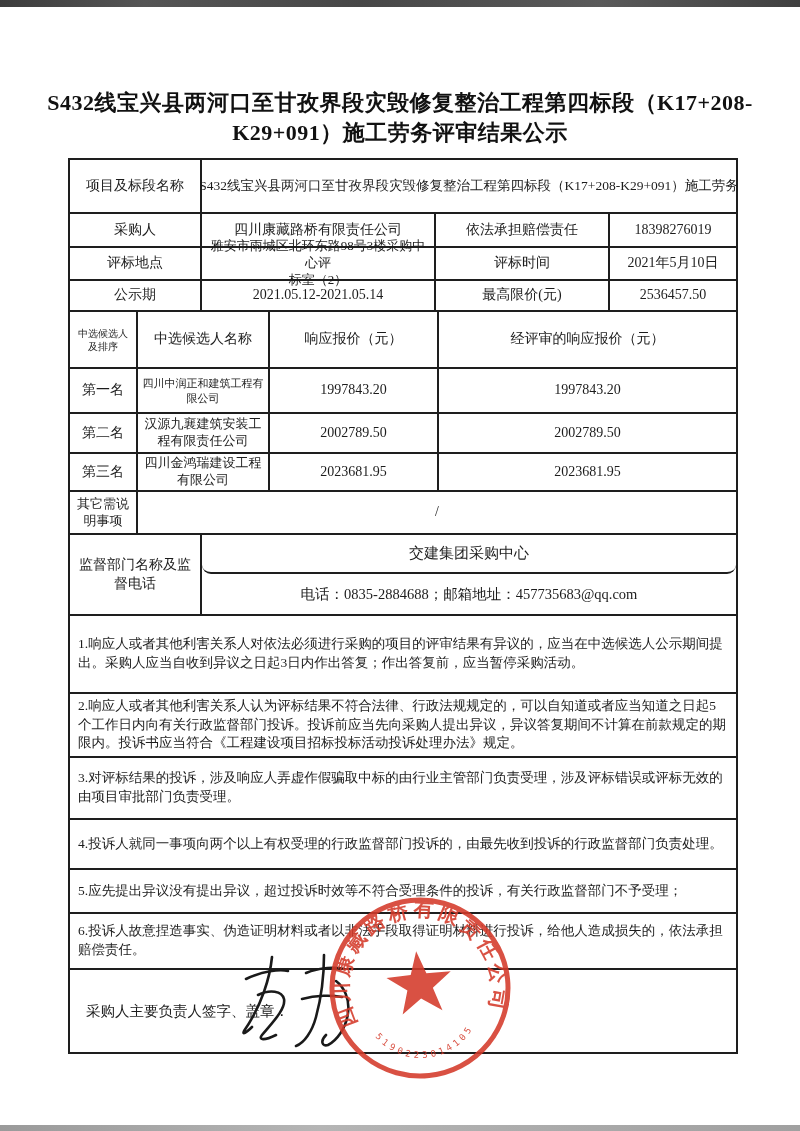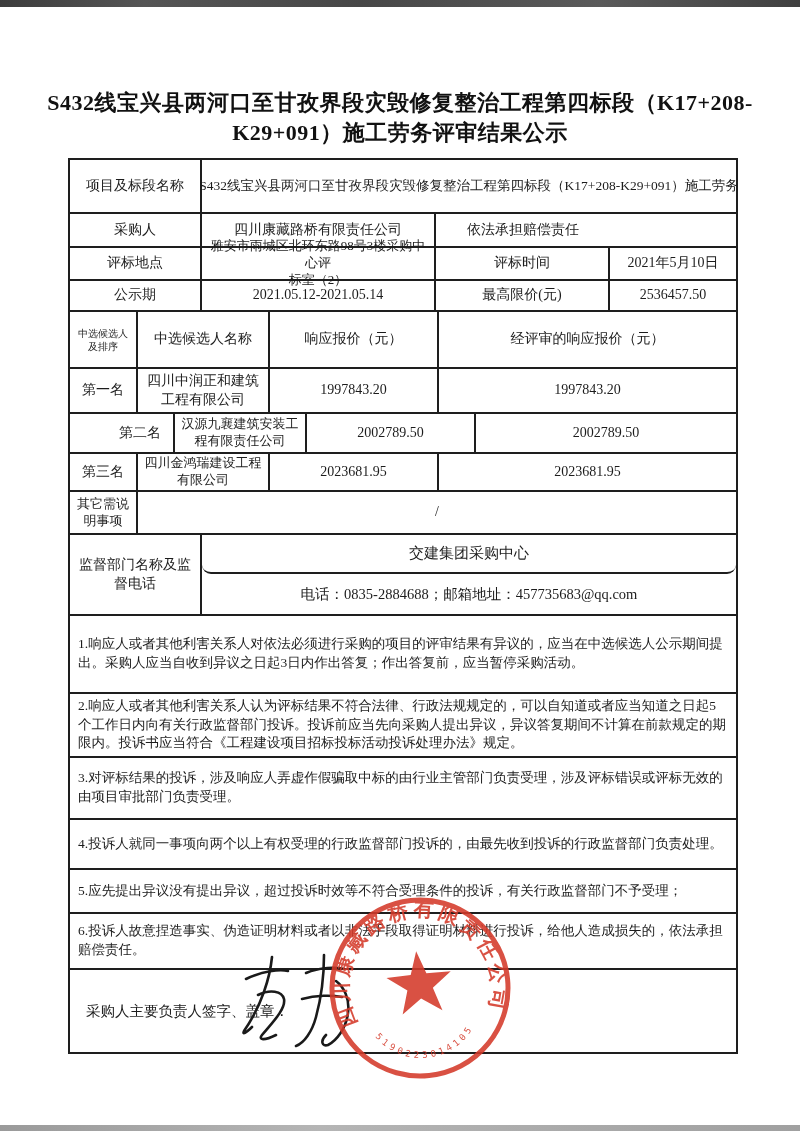--- a/index.html
+++ b/index.html
@@ -46,21 +46,21 @@
   .c-rev     { flex:1; }
   .c-wide    { flex:1; }
   
   .r-project  { height:54px; }
   .r-project .project-val { font-size:13.5px; white-space:nowrap; overflow:hidden; }
   .r-std      { height:34px; }
   .r-place    { height:33px; }
   .r-pub      { height:31px; }
   .r-candhead { height:57px; }
   .r-cand1    { height:45px; }
-  .r-cand2    { height:40px;padding-left:37px; }
+  .r-cand2    { height:40px; }
   .r-cand3    { height:38px; }
   .r-other    { height:43px; }
   .stack { display:flex; flex-direction:column; flex:1; }
   .stack .sub { border-bottom:2px solid #1e1e1e; display:flex; align-items:center; justify-content:center; text-align:center; padding:2px 8px; }
   .stack .sub:last-child { border-bottom:none; }
   .sup-name { height:39px; font-size:15px;border-radius:9px; }
   .sup-tel  { height:40px; font-size:14.5px; }
   .obj-sub { justify-content:flex-start !important; text-align:left !important; font-size:13.5px; line-height:1.38; padding:4px 8px !important; }
   .o1{height:78px;} .o2{height:64px;} .o3{height:62px;} .o4{height:50px;} .o5{height:44px;} .o6{height:54px;}
   .r-sign { height:82px; }
@@ -89,20 +89,21 @@
 
   <div class="row r-project">
     <div class="cell c-label">项目及标段名称</div>
     <div class="cell c-wide project-val">S432线宝兴县两河口至甘孜界段灾毁修复整治工程第四标段（K17+208-K29+091）施工劳务</div>
   </div>
 
   <div class="row r-std">
     <div class="cell c-label">采购人</div>
     <div class="cell c-val">四川康藏路桥有限责任公司</div>
     <div class="cell c-label2">依法承担赔偿责任</div>
+    <div class="cell c-val2">18398276019</div>
   </div>
 
   <div class="row r-place">
     <div class="cell c-label">评标地点</div>
     <div class="cell c-val pre" style="font-size:13px;">雅安市雨城区北环东路98号3楼采购中心评
 标室（2）</div>
     <div class="cell c-label2">评标时间</div>
     <div class="cell c-val2">2021年5月10日</div>
   </div>
 
@@ -116,21 +117,21 @@
   <div class="row r-candhead">
     <div class="cell c-rank pre" style="font-size:10px;">中选候选人
 及排序</div>
     <div class="cell c-name">中选候选人名称</div>
     <div class="cell c-price">响应报价（元）</div>
     <div class="cell c-rev">经评审的响应报价（元）</div>
   </div>
 
   <div class="row r-cand1">
     <div class="cell c-rank">第一名</div>
-    <div class="cell c-name" style="font-size:14px;">四川中润正和建筑工程有限公司</div>
+    <div class="cell c-name" style="font-size:11px;">四川中润正和建筑工程有限公司</div>
     <div class="cell c-price">1997843.20</div>
     <div class="cell c-rev">1997843.20</div>
   </div>
   <div class="row r-cand2">
     <div class="cell c-rank">第二名</div>
     <div class="cell c-name" style="font-size:13px;">汉源九襄建筑安装工程有限责任公司</div>
     <div class="cell c-price">2002789.50</div>
     <div class="cell c-rev">2002789.50</div>
   </div>
   <div class="row r-cand3">

